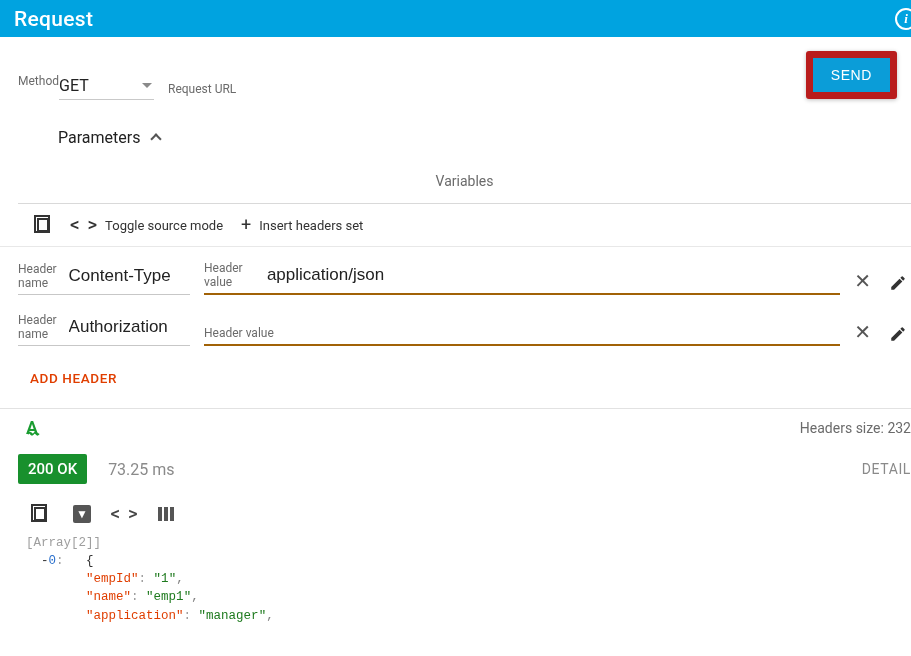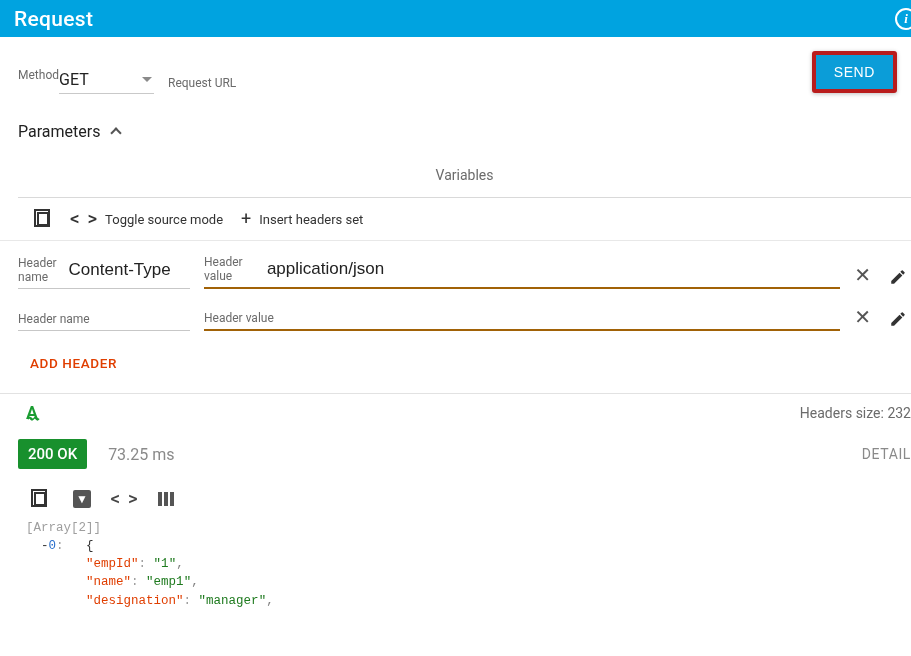--- a/index.html
+++ b/index.html
@@ -83,38 +83,39 @@
   .url-chev {
     width: 10px; height: 10px;
     border-right: 2px solid #8a8a8a;
     border-bottom: 2px solid #8a8a8a;
     transform: rotate(45deg);
     margin-right: 6px;
     margin-bottom: 2px;
   }
   .send-btn {
     background: #0b9dd8;
-    border: 4px solid #b91c1c;
+    border: 7px solid #b91c1c;
     color: #fff;
     font-size: 14px;
     font-weight: 500;
     letter-spacing: 0.6px;
     padding: 9px 18px;
     border-radius: 3px;
     cursor: pointer;
     margin-bottom: 1px;
     box-shadow: 0 1px 4px rgba(0,0,0,0.25);
   }
 
   
   .parameters-row {
     display: flex;
     align-items: center;
     gap: 12px;
     padding: 28px 18px 12px 18px;
+    margin-left: 40px;
   }
   .parameters-label { font-size: 16px; color: #222; }
   .chev-up {
     width: 8px; height: 8px;
     border-left: 2px solid #555;
     border-top: 2px solid #555;
     transform: rotate(45deg);
     margin-top: 3px;
   }
 
@@ -345,20 +346,21 @@
       <svg viewBox="0 0 24 24">
           <path d="M3 17.25V21h3.75L17.81 9.94l-3.75-3.75L3 17.25zM20.71 7.04a1 1 0 0 0 0-1.41l-2.34-2.34a1 1 0 0 0-1.41 0l-1.83 1.83 3.75 3.75 1.83-1.83z"></path>
         </svg>
     </span>
   </div>
 </div>
 
 <div class="header-row">
   <div class="field-block header-name">
     <span class="field-label">Header name</span>
+    <input class="hv-input" value="Authorization" style="">
   </div>
   <div class="field-block header-value">
     <span class="field-label">Header value</span>
   </div>
   <div class="row-icons">
     <span class="x-icon">✕</span>
     <span class="pencil-icon">
       <svg viewBox="0 0 24 24">
           <path d="M3 17.25V21h3.75L17.81 9.94l-3.75-3.75L3 17.25zM20.71 7.04a1 1 0 0 0 0-1.41l-2.34-2.34a1 1 0 0 0-1.41 0l-1.83 1.83 3.75 3.75 1.83-1.83z"></path>
         </svg>
@@ -401,13 +403,13 @@
         <span></span>
         <span></span>
       </span>
     </span>
 </div>
 
 <div class="json-body"><span class="j-grey">[</span><span class="j-grey">Array[2]</span><span class="j-grey">]</span>
   <span class="j-collapse">-</span><span class="j-idx">0</span><span class="j-grey">:</span>   <span class="j-brace">{</span>
         <span class="j-key">"<span>empId</span>"</span><span class="j-grey">:</span> <span class="j-str">"<span>1</span>"</span><span class="j-comma">,</span>
         <span class="j-key">"<span>name</span>"</span><span class="j-grey">:</span> <span class="j-str">"<span>emp1</span>"</span><span class="j-comma">,</span>
-        <span class="j-key">"<span>designation</span>"</span><span class="j-grey">:</span> <span class="j-str">"<span>manager</span>"</span><span class="j-comma">,</span></div>
+        <span class="j-key">"<span>application</span>"</span><span class="j-grey">:</span> <span class="j-str">"<span>manager</span>"</span><span class="j-comma">,</span></div>
 
 </body></html>

